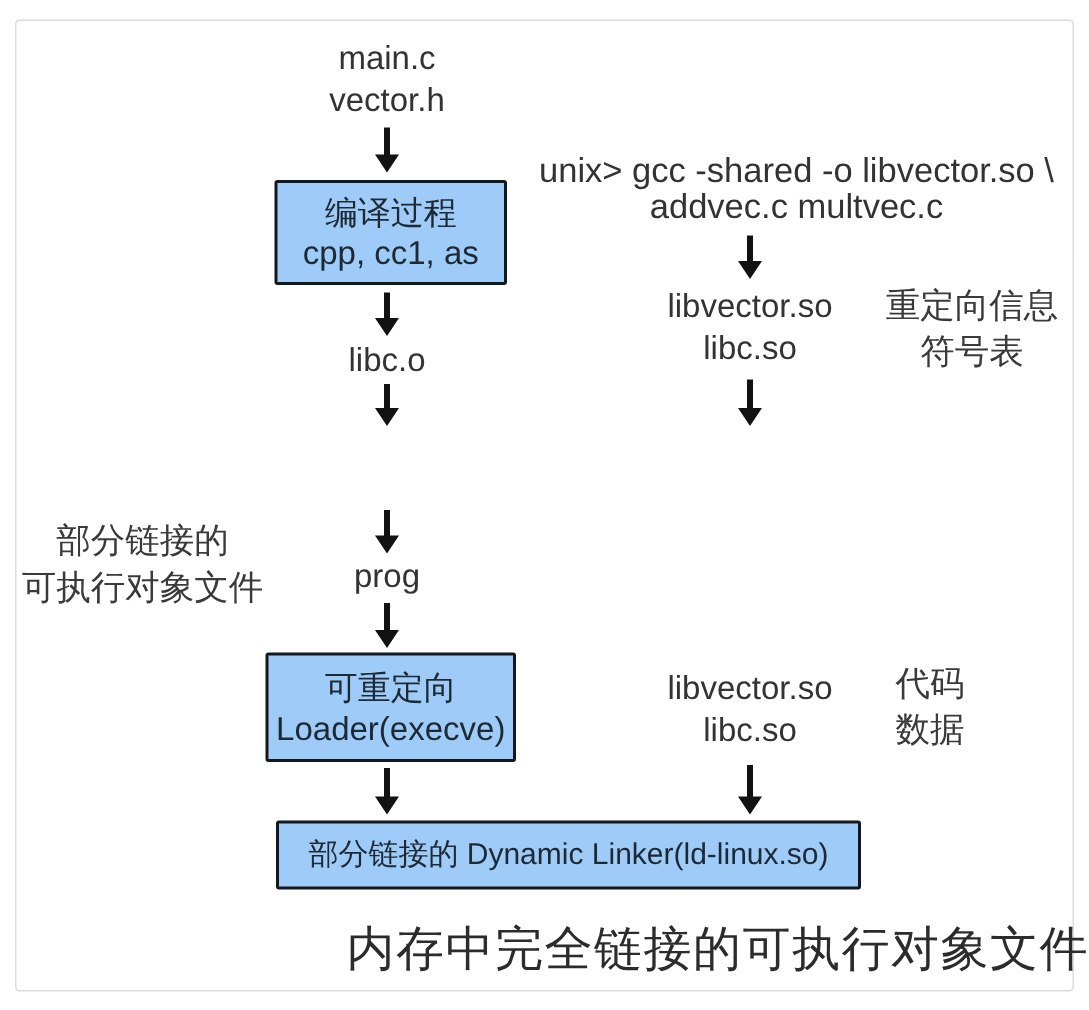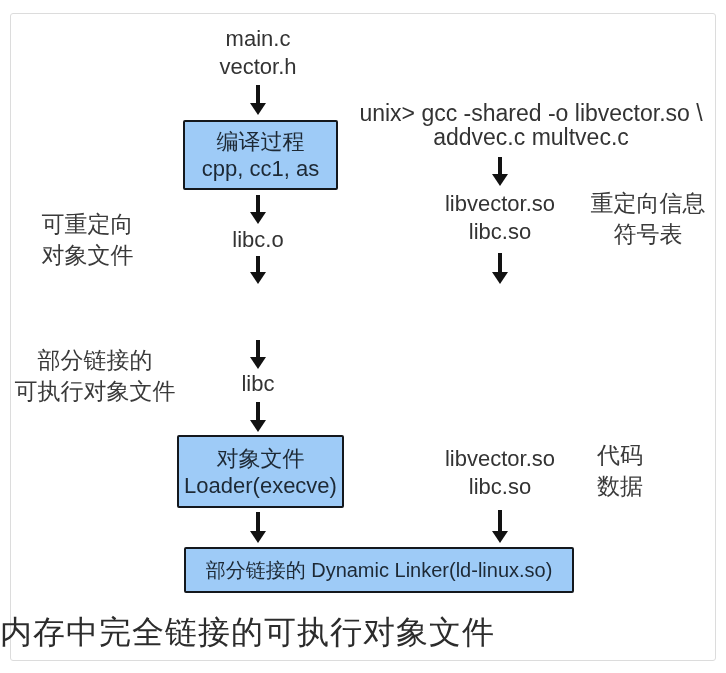--- a/index.html
+++ b/index.html
@@ -28,21 +28,21 @@
   .arrow::before{
     content:"";position:absolute;left:6px;top:0;width:4px;
     height:calc(100% - 11px);background:var(--arrow,#121212);
   }
   .arrow::after{
     content:"";position:absolute;left:0;bottom:0;width:0;height:0;
     border-left:8px solid transparent;border-right:8px solid transparent;
     border-top:12px solid var(--arrow,#121212);
   }
   .caption{
-    position:absolute;left:0;top:612px;width:726px;text-align:left;
+    position:absolute;left:0;top:612px;width:726px;text-align:right;
     font-size:32px;line-height:40px;color:#2c2c2c;letter-spacing:1px;
   }
 </style>
 </head>
 <body>
 
 <div class="stage">
 
   <div class="frame"></div>
 
@@ -55,48 +55,46 @@
     <div>编译过程</div>
     <div>cpp, cc1, as</div>
   </div>
 
   <div class="arrow" style="left:250px;top:195px;height:29px"></div>
 
   <div class="lbl" style="left:208px;top:226px;width:100px">libc.o</div>
 
   <div class="arrow" style="left:250px;top:256px;height:28px"></div>
 
-  <div class="lbl cjk" style="left:25px;top:209px;width:125px">可重定向
-对象文件</div>
 
   <div class="lbl cmd" style="left:350px;top:101px;width:362px">unix&gt; gcc -shared -o libvector.so \
 addvec.c multvec.c</div>
 
   <div class="arrow" style="left:492px;top:157px;height:29px"></div>
 
   <div class="lbl" style="left:430px;top:190px;width:140px">libvector.so
 libc.so</div>
 
   <div class="lbl cjk" style="left:578px;top:188px;width:140px">重定向信息
 符号表</div>
 
   <div class="arrow" style="left:492px;top:253px;height:31px"></div>
 
 
   <div class="arrow" style="left:250px;top:340px;height:29px"></div>
 
   <div class="lbl cjk" style="left:0px;top:345px;width:190px">部分链接的
 可执行对象文件</div>
 
-  <div class="lbl" style="left:208px;top:370px;width:100px">libc</div>
+  <div class="lbl" style="left:208px;top:370px;width:100px">prog</div>
 
   <div class="arrow" style="left:250px;top:402px;height:30px"></div>
 
   <div class="box" style="left:177px;top:435px;width:167px;height:73px">
-    <div>对象文件</div>
+    <div>可重定向</div>
     <div>Loader(execve)</div>
   </div>
 
   <div class="lbl" style="left:430px;top:445px;width:140px">libvector.so
 libc.so</div>
 
   <div class="lbl cjk" style="left:570px;top:440px;width:100px">代码
 数据</div>
 
   <div class="arrow" style="left:250px;top:512px;height:31px"></div>

